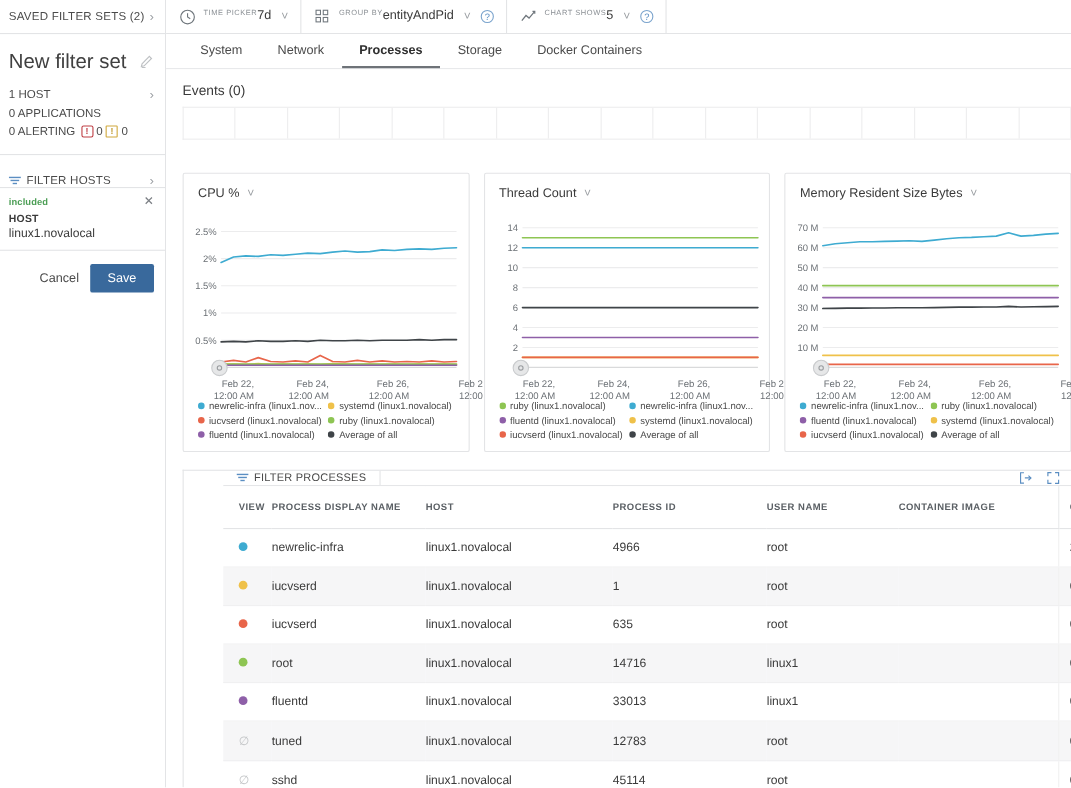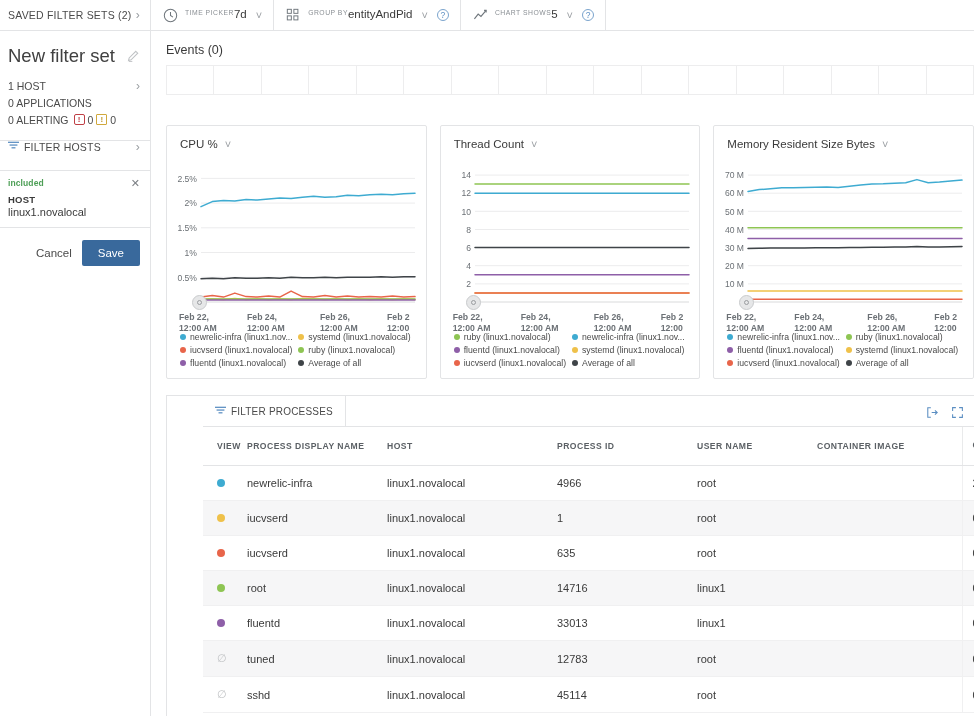--- a/index.html
+++ b/index.html
@@ -45,21 +45,21 @@
     font-size: 8px; color: #bf3f45; font-weight: 700; line-height: 1;
   }
   .sq {
     width: 11px; height: 11px; border: 1.4px solid #d0a83c; border-radius: 1px;
     display: inline-flex; align-items: center; justify-content: center;
     font-size: 8px; color: #c09a30; font-weight: 700; line-height: 1;
   }
   .alert-num { font-size: 10.5px; color: #4a4a4a; }
   .sep { height: 1px; background: #e3e4e6; margin-top: 12px; }
   .filter-hosts {
-    height: 30px; display: flex; align-items: flex-start; gap: 5px;
+    height: 30px; display: flex; align-items: flex-end; gap: 5px;
     padding: 0 10px 0 8px; border-bottom: 1px solid #e3e4e6;
     font-size: 10.5px; color: #4a4a4a; letter-spacing: .2px;
   }
   .filter-hosts .lbl { flex: 1; }
   .funnel { width: 11px; height: 10px; }
   .chip {
     padding: 7px 10px 9px 8px; border-bottom: 1px solid #e3e4e6;
     position: relative;
   }
   .chip-top { display: flex; align-items: flex-start; }
@@ -113,21 +113,21 @@
     flex: 1; min-width: 0; border: 1px solid #e3e4e6; border-radius: 2px;
     background: #fff; padding: 12px 0 10px 0; height: 254px;
     display: flex; flex-direction: column;
   }
   .card-head { display: flex; align-items: center; gap: 7px; padding: 0 13px; }
   .card-title { font-size: 11.5px; color: #3a3a3a; }
   .card-chev { font-size: 11px; color: #9b9fa3; }
   .plot { position: relative; height: 150px; margin: 10px 0 0 0; }
   .plot svg { display: block; }
   .xaxis { display: flex; padding: 2px 0 0 0; position: relative; height: 26px; }
-  .xtick { position: absolute; font-size: 8.7px; color: #6b7075; text-align: left; line-height: 1.22; white-space: nowrap; font-weight: bold; }
+  .xtick { position: absolute; font-size: 8.7px; color: #6b7075; text-align: right; line-height: 1.22; white-space: nowrap; }
   .legend { padding: 8px 13px 0 13px; display: grid; grid-template-columns: 1fr 1fr; row-gap: 3px; column-gap: 4px; }
   .lg { display: flex; align-items: center; gap: 4px; font-size: 8.7px; color: #4a4a4a; white-space: nowrap; overflow: hidden; }
   .dot { width: 6px; height: 6px; border-radius: 50%; flex: 0 0 6px; }
 
   .table-sec { margin: 16px 0 0 15px; border: 1px solid #e3e4e6; border-right: none; border-bottom: none; flex: 1; display: flex; flex-direction: column; min-height: 0; padding-left: 36px; }
   .tbl-toolbar { height: 31px; display: flex; align-items: stretch; border-bottom: 1px solid #e3e4e6; }
   .tbl-filter {
     display: flex; align-items: center; gap: 5px; padding: 0 12px;
     border-right: 1px solid #e3e4e6; font-size: 10px; color: #4a4a4a; letter-spacing: .2px; cursor: pointer;
   }
@@ -271,20 +271,27 @@
           <span class="tb-cap">CHART SHOWS</span>
           <span class="tb-val">5</span>
         </span>
         <span class="tb-chev">˅</span>
         <span class="qmark">?</span>
       </div>
 
       <div class="tb-item tb-spacer"></div>
     </div>
 
+    <div class="tabs">
+      <div class="tab">System</div>
+      <div class="tab">Network</div>
+      <div class="tab active">Processes</div>
+      <div class="tab">Storage</div>
+      <div class="tab">Docker Containers</div>
+    </div>
 
     <div class="content">
 
       <div class="events-wrap">
         <div class="events-title">Events (0)</div>
         <div class="events-grid" id="events-grid">
             <div class="ev-cell"></div>
             <div class="ev-cell"></div>
             <div class="ev-cell"></div>
             <div class="ev-cell"></div>

